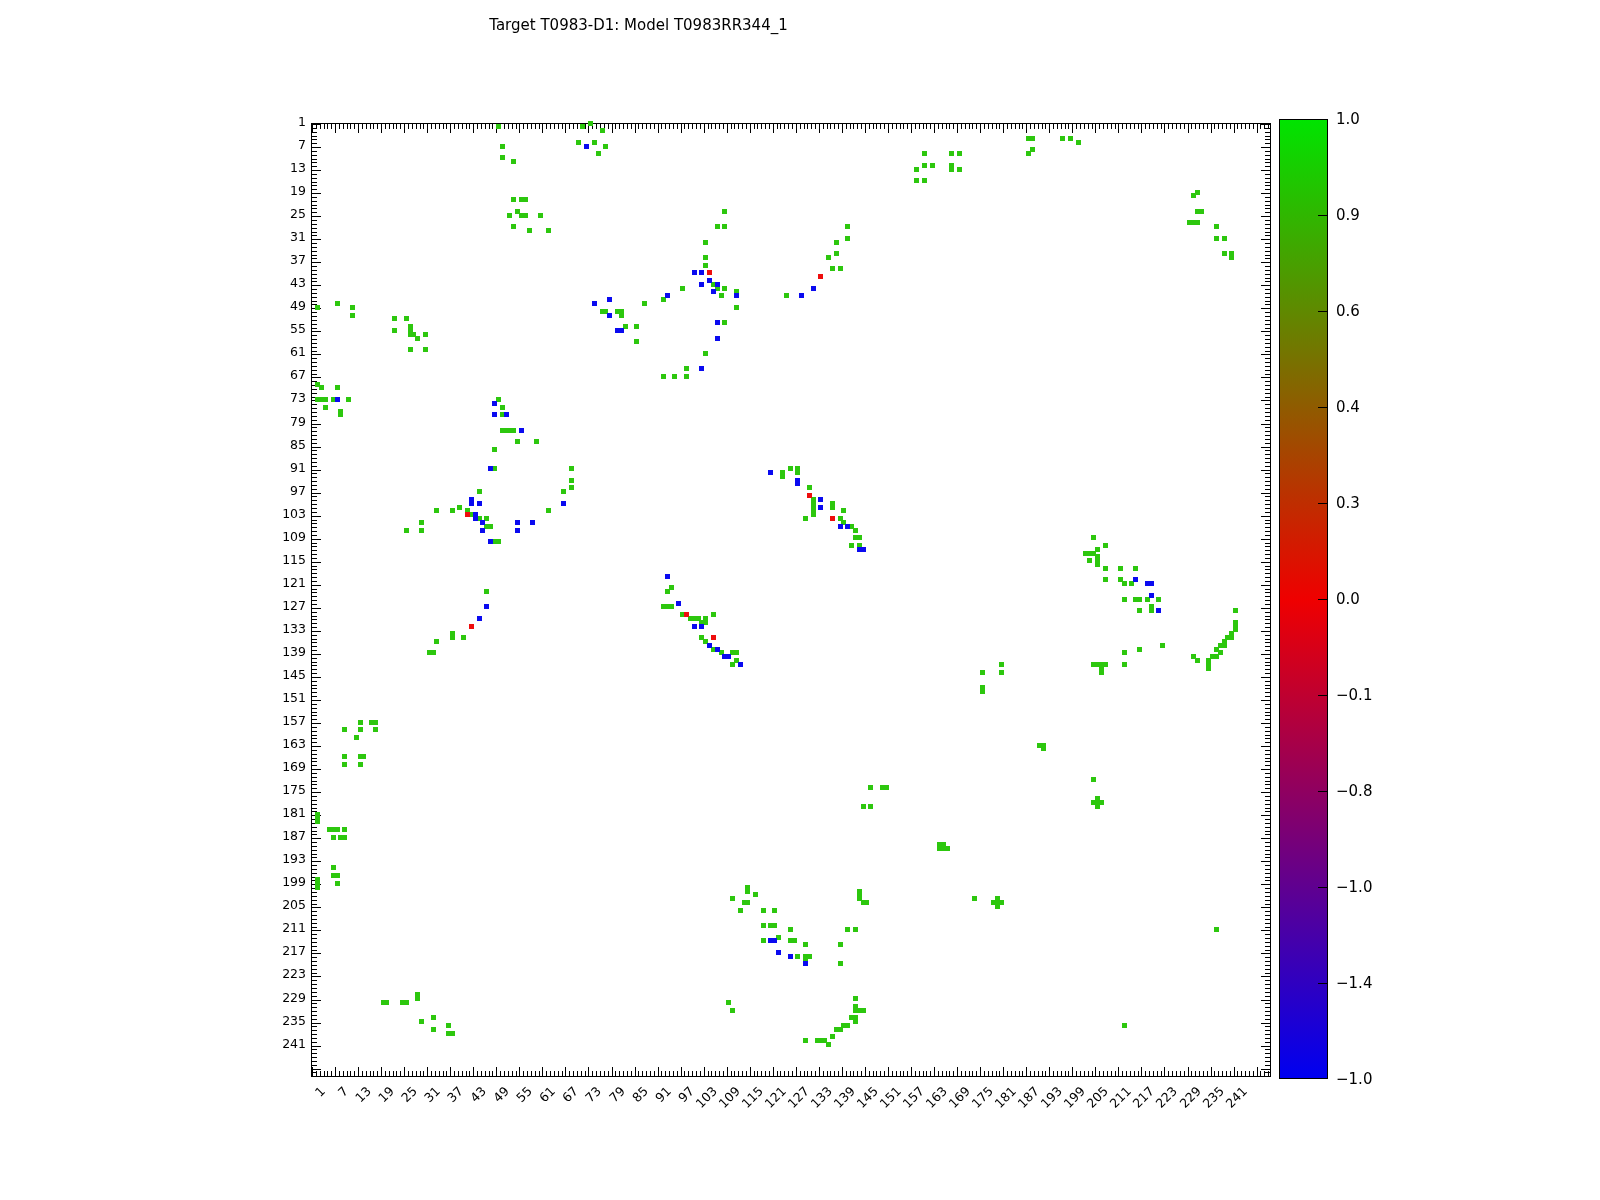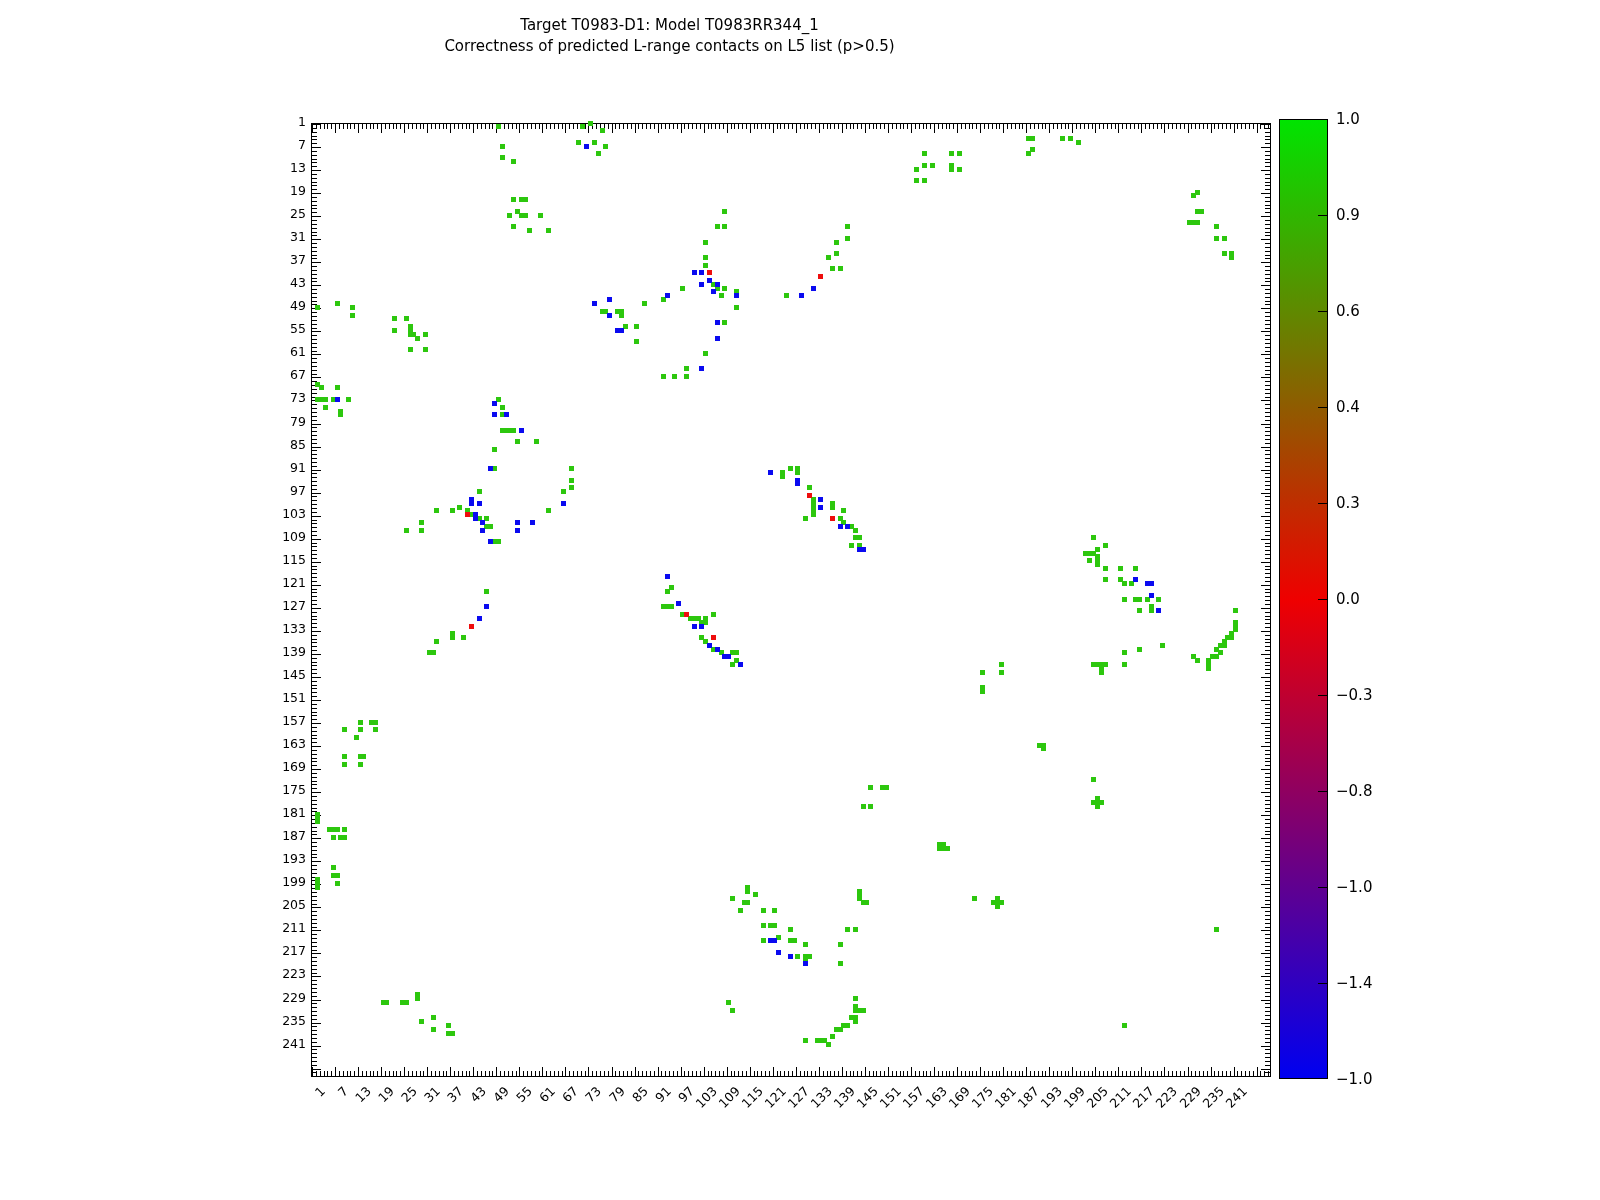--- a/index.html
+++ b/index.html
@@ -1,18 +1,18 @@
 <!DOCTYPE html>
 <html><head>
 <meta charset="utf-8">
 <style>
   html,body{margin:0;padding:0;background:#ffffff;}
   .fig{position:relative;width:1600px;height:1200px;background:#ffffff;
        font-family:"DejaVu Sans","Liberation Sans",sans-serif;color:#000;}
-  .suptitle{position:absolute;left:0;width:1277px;text-align:center;font-size:15px;margin-left:31px;}
+  .suptitle{position:absolute;left:0;width:1277px;text-align:center;font-size:15px;}
   .axtitle{position:absolute;left:311px;width:960px;text-align:center;font-size:17px;}
   .plot{position:absolute;left:311px;top:123px;width:960px;height:954px;
         border:1.3px solid #000;box-sizing:border-box;background:#fff;}
   .comb{position:absolute;pointer-events:none;}
   .comb.h{left:0;width:100%;}
   .comb.v{top:0;height:100%;}
   .comb.h.minor{height:5px;background:repeating-linear-gradient(to right,#000 0 1px,transparent 1px 3.84px);}
   .comb.h.major{height:9px;background:repeating-linear-gradient(to right,#000 0 1px,transparent 1px 23.04px);}
   .comb.v.minor{width:5px;background:repeating-linear-gradient(to bottom,#000 0 1px,transparent 1px 3.84px);}
   .comb.v.major{width:9px;background:repeating-linear-gradient(to bottom,#000 0 1px,transparent 1px 23.04px);}
@@ -25,21 +25,20 @@
         background:linear-gradient(to bottom,#00e400 0%,#ef0000 50%,#0000f0 100%);}
   .cblab{position:absolute;left:1336px;width:60px;font-size:15px;line-height:16px;}
   .cbtick{position:absolute;left:1318px;width:10px;height:1px;background:#000;}
 </style>
 </head>
 <body>
 
 <div class="fig">
 
   <div class="suptitle" style="top:16px;">Target T0983-D1: Model T0983RR344_1</div>
-  <div class="suptitle" style="top:37px;">Correctness of predicted L-range contacts on L5 list (p&gt;0.5)</div>
 
 
   <div class="plot">
     <div class="comb h minor" style="top:0;"></div>
     <div class="comb h major" style="top:0;"></div>
     <div class="comb h minor" style="bottom:0;"></div>
     <div class="comb h major" style="bottom:0;"></div>
     <div class="comb v minor" style="left:0;"></div>
     <div class="comb v major" style="left:0;"></div>
     <div class="comb v minor" style="right:0;"></div>
@@ -592,21 +591,21 @@
       <div class="cblab" style="top: 207px;">0.9</div>
       <div class="cbtick" style="top: 215px;"></div>
       <div class="cblab" style="top: 303px;">0.6</div>
       <div class="cbtick" style="top: 311px;"></div>
       <div class="cblab" style="top: 399px;">0.4</div>
       <div class="cbtick" style="top: 407px;"></div>
       <div class="cblab" style="top: 495px;">0.3</div>
       <div class="cbtick" style="top: 503px;"></div>
       <div class="cblab" style="top: 591px;">0.0</div>
       <div class="cbtick" style="top: 599px;"></div>
-      <div class="cblab" style="top: 687px;">−0.3</div>
+      <div class="cblab" style="top: 687px;">−0.1</div>
       <div class="cbtick" style="top: 695px;"></div>
       <div class="cblab" style="top: 783px;">−0.8</div>
       <div class="cbtick" style="top: 791px;"></div>
       <div class="cblab" style="top: 879px;">−1.0</div>
       <div class="cbtick" style="top: 887px;"></div>
       <div class="cblab" style="top: 975px;">−1.4</div>
       <div class="cbtick" style="top: 983px;"></div>
       <div class="cblab" style="top: 1071px;">−1.0</div>
     </div>
 

